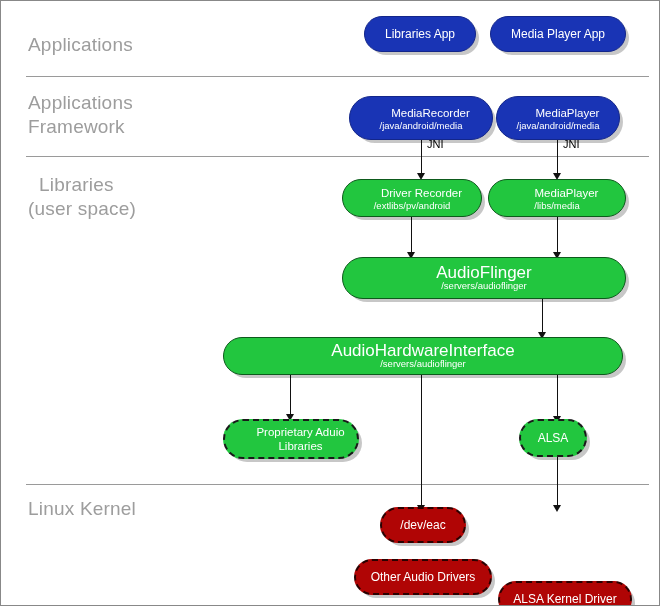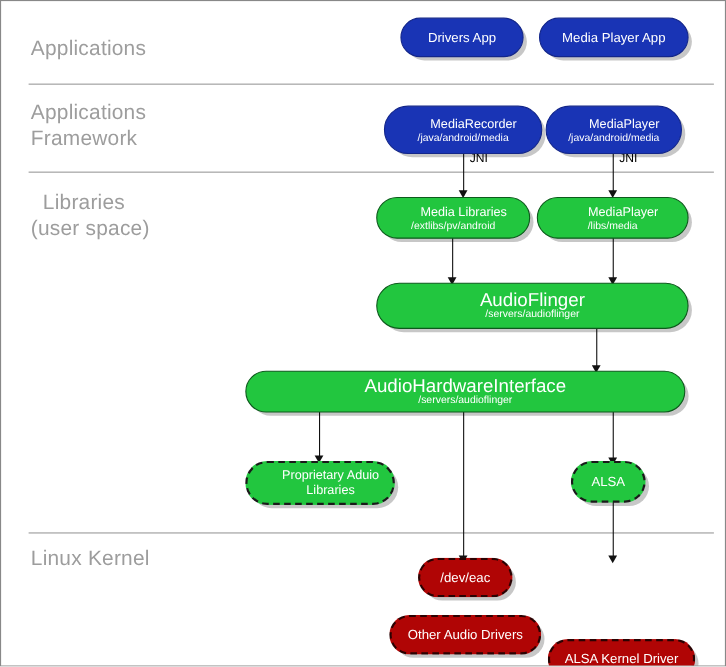--- a/index.html
+++ b/index.html
@@ -139,39 +139,39 @@
   <div class="conn" style="left:420px; top:372px; height:135px;"></div>
   <div class="arrowhead" style="left:416px; top:504px;"></div>
 
   <div class="conn" style="left:556px; top:372px; height:46px;"></div>
   <div class="arrowhead" style="left:552px; top:415px;"></div>
 
   <div class="conn" style="left:556px; top:455px; height:52px;"></div>
   <div class="arrowhead" style="left:552px; top:504px;"></div>
 
   <div class="node node-blue" style="left:363px; top:15px; width:112px; height:36px;">
-    <span class="title">Drivers App</span>
+    <span class="title">Libraries App</span>
   </div>
 
   <div class="node node-blue" style="left:489px; top:15px; width:136px; height:36px;">
     <span class="title">Media Player App</span>
   </div>
 
   <div class="node node-blue two-line" style="left:348px; top:95px; width:144px; height:44px;">
     <span class="title">MediaRecorder</span>
     <span class="sub">/java/android/media</span>
   </div>
 
   <div class="node node-blue two-line" style="left:495px; top:95px; width:124px; height:44px;">
     <span class="title">MediaPlayer</span>
     <span class="sub">/java/android/media</span>
   </div>
 
   <div class="node node-green two-line" style="left:341px; top:178px; width:140px; height:38px;">
-    <span class="title">Media Libraries</span>
+    <span class="title">Driver Recorder</span>
     <span class="sub">/extlibs/pv/android</span>
   </div>
 
   <div class="node node-green two-line" style="left:487px; top:178px; width:138px; height:38px;">
     <span class="title">MediaPlayer</span>
     <span class="sub">/libs/media</span>
   </div>
 
   <div class="node node-green wide" style="left:341px; top:256px; width:284px; height:42px;">
     <span class="title">AudioFlinger</span>

